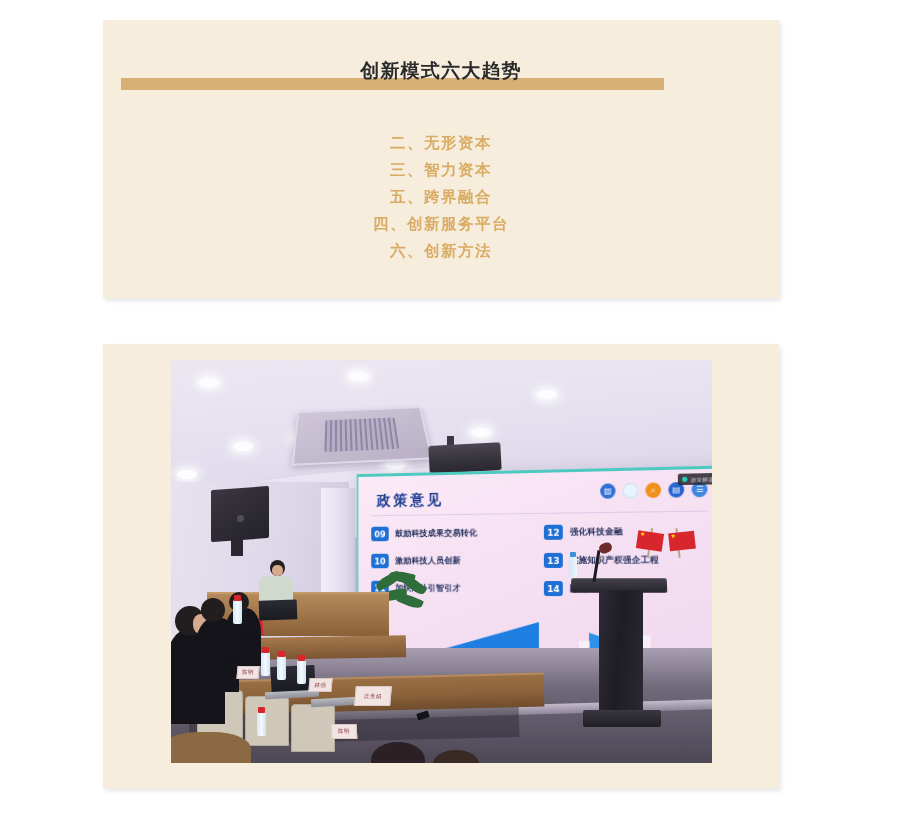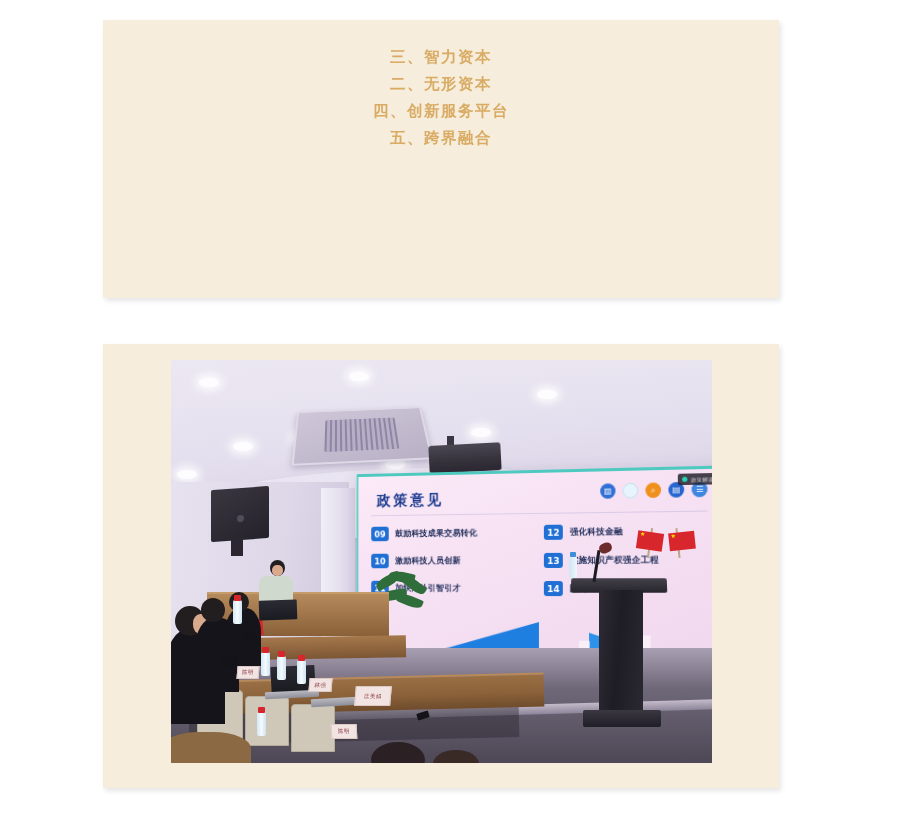--- a/index.html
+++ b/index.html
@@ -390,26 +390,31 @@
     border-radius: 1px; z-index: 11; transform: rotate(-18deg);
   }
 </style>
 </head>
 <body>
 
 <div class="page">
 
   <section class="card-trends">
 
+    <div class="title-wrap">
+      <div class="title-bar"></div>
+      <h1 class="title-text">创新模式六大趋势</h1>
+    </div>
 
     <ul class="trend-list">
+      <li>二、无形资本</li>
       <li>三、智力资本</li>
-      <li>二、无形资本</li>
+      <li>五、跨界融合</li>
       <li>四、创新服务平台</li>
-      <li>五、跨界融合</li>
+      <li>六、创新方法</li>
     </ul>
 
   </section>
 
   <section class="card-photo">
     <figure class="photo">
 
       <div class="ceiling"></div>
       <div class="ceiling-curve"></div>
 

